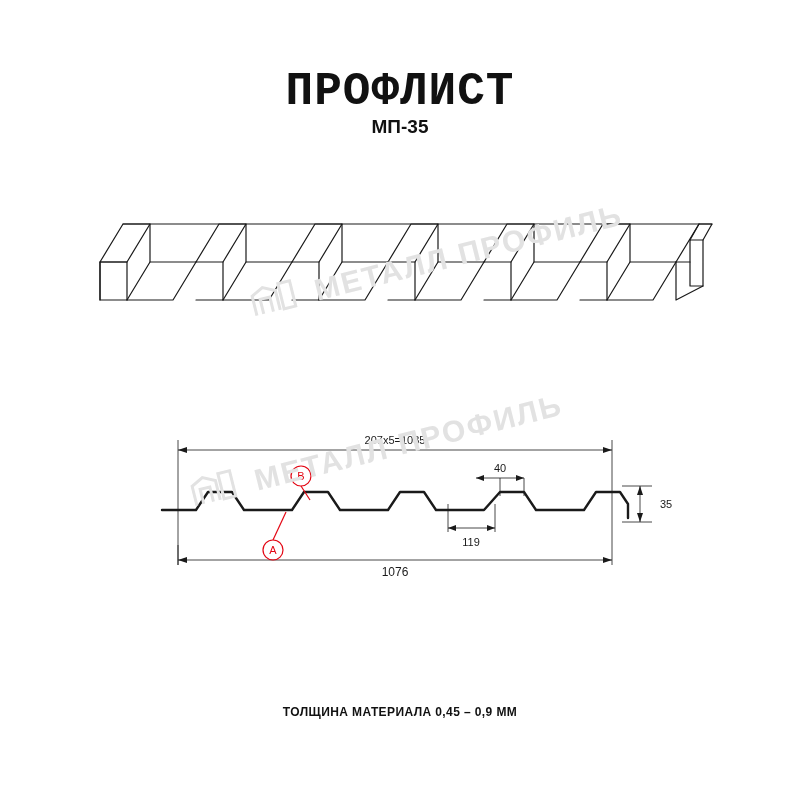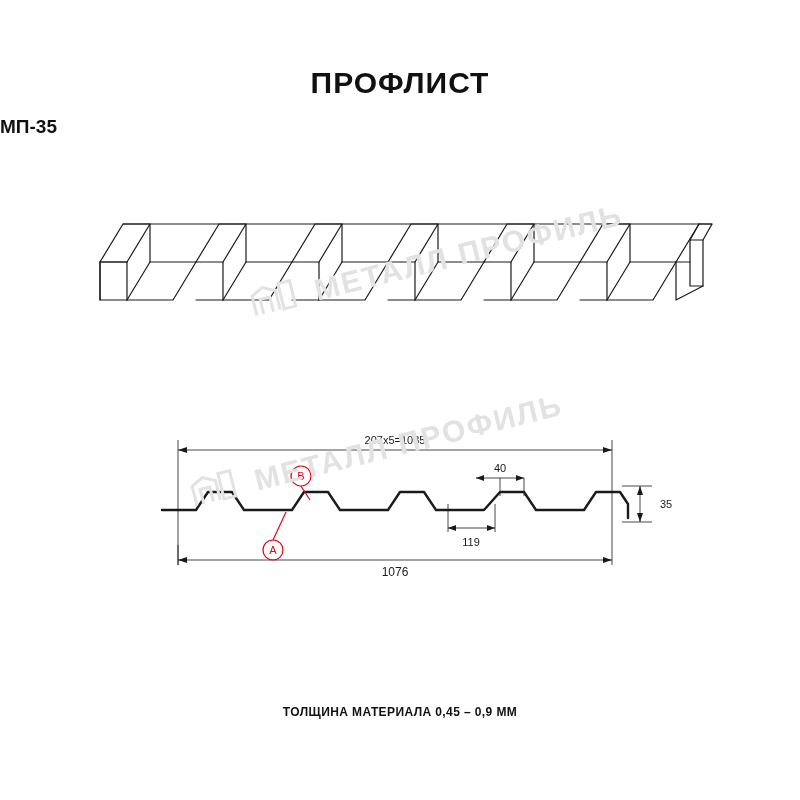--- a/index.html
+++ b/index.html
@@ -18,31 +18,32 @@
   .page {
     position: absolute;
     inset: 0;
   }
   .title {
     position: absolute;
     left: 0;
     right: 0;
     top: 66px;
     text-align: center;
-    font-size: 30px;
+    font-size: 46px;
     font-weight: bold;
     letter-spacing: 1px;
     color: #111111;
+    font-family: Liberation Mono, monospace;
   }
   .subtitle {
     position: absolute;
     left: 0;
     right: 0;
     top: 116px;
-    text-align: left;
+    text-align: center;
     font-size: 19px;
     font-weight: bold;
     color: #111111;
   }
   .footer-note {
     position: absolute;
     left: 0;
     right: 0;
     top: 705px;
     text-align: center;

